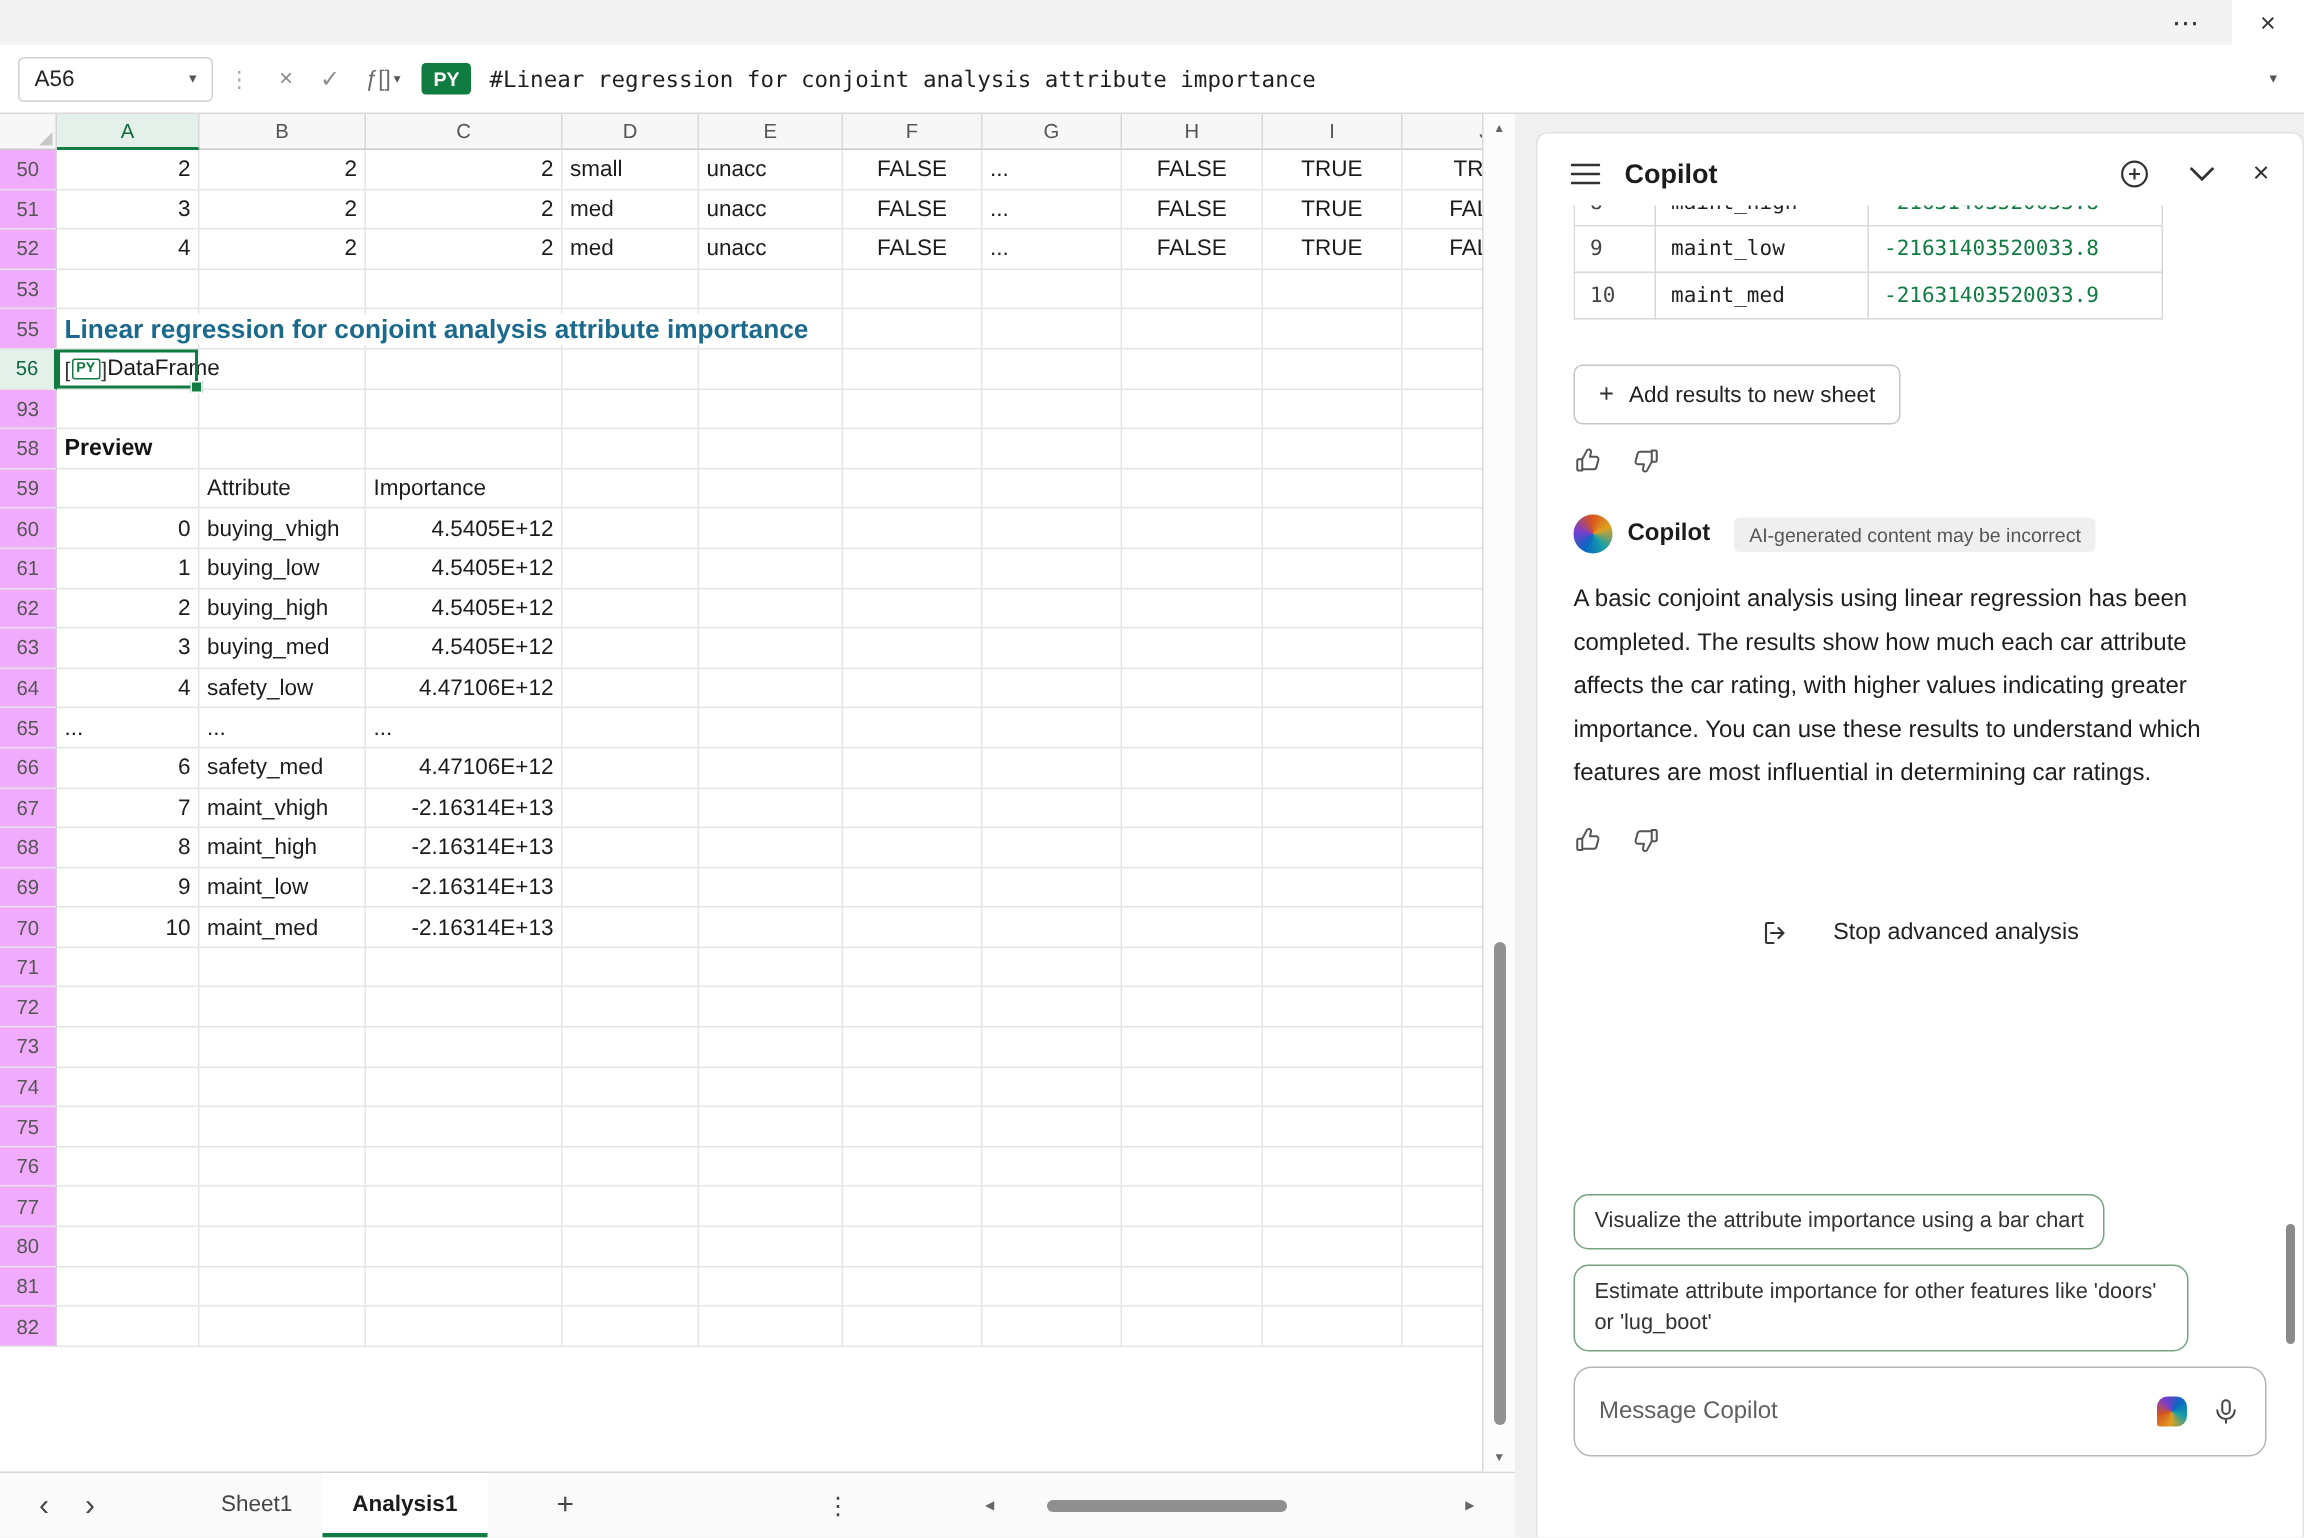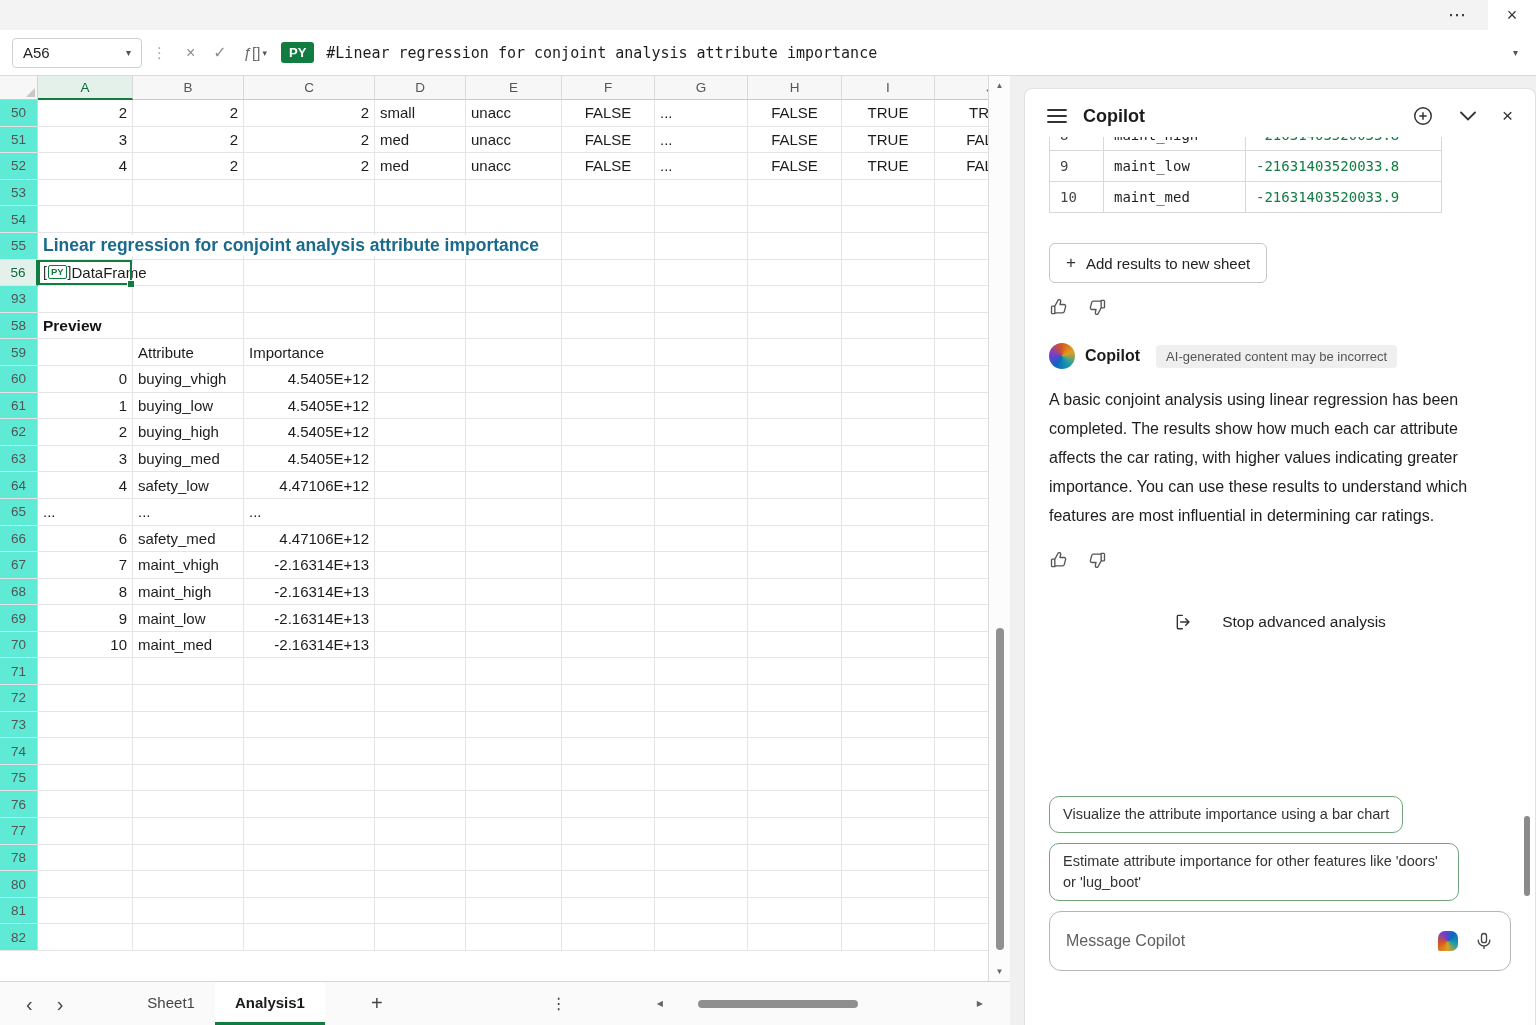--- a/index.html
+++ b/index.html
@@ -31,21 +31,21 @@
   .grid-wrap{width:988px;flex:0 0 auto;overflow:hidden;display:flex;flex-direction:column;}
 
   .colh-row{display:flex;height:24px;flex:0 0 auto;background:#f7f7f7;}
   .corner{width:38px;flex:0 0 auto;border-right:1px solid #d4d4d4;border-bottom:1px solid #c9c9c9;background:#f7f7f7;position:relative;}
   .corner::after{content:'';position:absolute;right:2px;bottom:2px;border-left:9px solid transparent;border-bottom:9px solid #c8c8c8;}
   .colh{flex:0 0 auto;border-right:1px solid #d9d9d9;border-bottom:1px solid #c9c9c9;display:flex;align-items:center;justify-content:center;font-size:13.5px;color:#555;}
   .colh.hl{background:#e4f0ea;color:#0f6b3c;border-bottom:2px solid #107c41;}
 
   .grid-rows{flex:1;}
   .grow{display:flex;height:26.6px;}
-  .rowh{width:38px;flex:0 0 auto;background:#5eead4;border-right:1px solid #d4d4d4;border-bottom:1px solid #e4e4e4;display:flex;align-items:center;justify-content:center;font-size:13.5px;color:#555;}
+  .rowh{width:38px;flex:0 0 auto;background:#f0abfc;border-right:1px solid #d4d4d4;border-bottom:1px solid #e4e4e4;display:flex;align-items:center;justify-content:center;font-size:13.5px;color:#555;}
   .rowh.hl{background:#e4f0ea;color:#0f6b3c;border-right:2px solid #107c41;}
   .cell{flex:0 0 auto;border-right:1px solid #e5e5e5;border-bottom:1px solid #e5e5e5;font-size:15px;color:#1c1c1c;padding:0 5px;display:flex;align-items:center;overflow:hidden;white-space:nowrap;}
   .cell.ar{justify-content:flex-end;}
   .cell.ac{justify-content:center;}
   .cell.ovf{overflow:visible;position:relative;z-index:1;}
   .plate{background:#fff;display:inline-flex;align-items:center;padding-right:8px;white-space:nowrap;}
   .t-title{color:#1b6a8e;font-weight:700;font-size:17.5px;}
   .t-bold{font-weight:700;font-size:15.5px;color:#141414;}
   .cell.selected::after{content:'';position:absolute;left:0;top:0;right:0;bottom:0;border:2px solid #107c41;z-index:3;pointer-events:none;}
   .cell.selected::before{content:'';position:absolute;right:-3px;bottom:-3px;width:6px;height:6px;background:#107c41;border:1px solid #fff;z-index:4;}
@@ -199,33 +199,20 @@
                 <div class="cell" style="width: 131px;"></div>
                 <div class="cell" style="width: 91px;"></div>
                 <div class="cell" style="width: 96px;"></div>
                 <div class="cell" style="width: 93px;"></div>
                 <div class="cell" style="width: 93px;"></div>
                 <div class="cell" style="width: 94px;"></div>
                 <div class="cell" style="width: 93px;"></div>
                 <div class="cell" style="width: 110px;"></div>
               </div>
               <div class="grow">
-                <div class="rowh">54</div>
-                <div class="cell" style="width: 95px;"></div>
-                <div class="cell" style="width: 111px;"></div>
-                <div class="cell" style="width: 131px;"></div>
-                <div class="cell" style="width: 91px;"></div>
-                <div class="cell" style="width: 96px;"></div>
-                <div class="cell" style="width: 93px;"></div>
-                <div class="cell" style="width: 93px;"></div>
-                <div class="cell" style="width: 94px;"></div>
-                <div class="cell" style="width: 93px;"></div>
-                <div class="cell" style="width: 110px;"></div>
-              </div>
-              <div class="grow">
                 <div class="rowh">55</div>
                 <div class="cell ovf title" style="width: 95px;">
                   <span class="plate t-title">Linear regression for conjoint analysis attribute importance</span>
                 </div>
                 <div class="cell" style="width: 111px;"></div>
                 <div class="cell" style="width: 131px;"></div>
                 <div class="cell" style="width: 91px;"></div>
                 <div class="cell" style="width: 96px;"></div>
                 <div class="cell" style="width: 93px;"></div>
                 <div class="cell" style="width: 93px;"></div>
@@ -510,33 +497,20 @@
                 <div class="cell" style="width: 91px;"></div>
                 <div class="cell" style="width: 96px;"></div>
                 <div class="cell" style="width: 93px;"></div>
                 <div class="cell" style="width: 93px;"></div>
                 <div class="cell" style="width: 94px;"></div>
                 <div class="cell" style="width: 93px;"></div>
                 <div class="cell" style="width: 110px;"></div>
               </div>
               <div class="grow">
                 <div class="rowh">77</div>
-                <div class="cell" style="width: 95px;"></div>
-                <div class="cell" style="width: 111px;"></div>
-                <div class="cell" style="width: 131px;"></div>
-                <div class="cell" style="width: 91px;"></div>
-                <div class="cell" style="width: 96px;"></div>
-                <div class="cell" style="width: 93px;"></div>
-                <div class="cell" style="width: 93px;"></div>
-                <div class="cell" style="width: 94px;"></div>
-                <div class="cell" style="width: 93px;"></div>
-                <div class="cell" style="width: 110px;"></div>
-              </div>
-              <div class="grow">
-                <div class="rowh">78</div>
                 <div class="cell" style="width: 95px;"></div>
                 <div class="cell" style="width: 111px;"></div>
                 <div class="cell" style="width: 131px;"></div>
                 <div class="cell" style="width: 91px;"></div>
                 <div class="cell" style="width: 96px;"></div>
                 <div class="cell" style="width: 93px;"></div>
                 <div class="cell" style="width: 93px;"></div>
                 <div class="cell" style="width: 94px;"></div>
                 <div class="cell" style="width: 93px;"></div>
                 <div class="cell" style="width: 110px;"></div>

